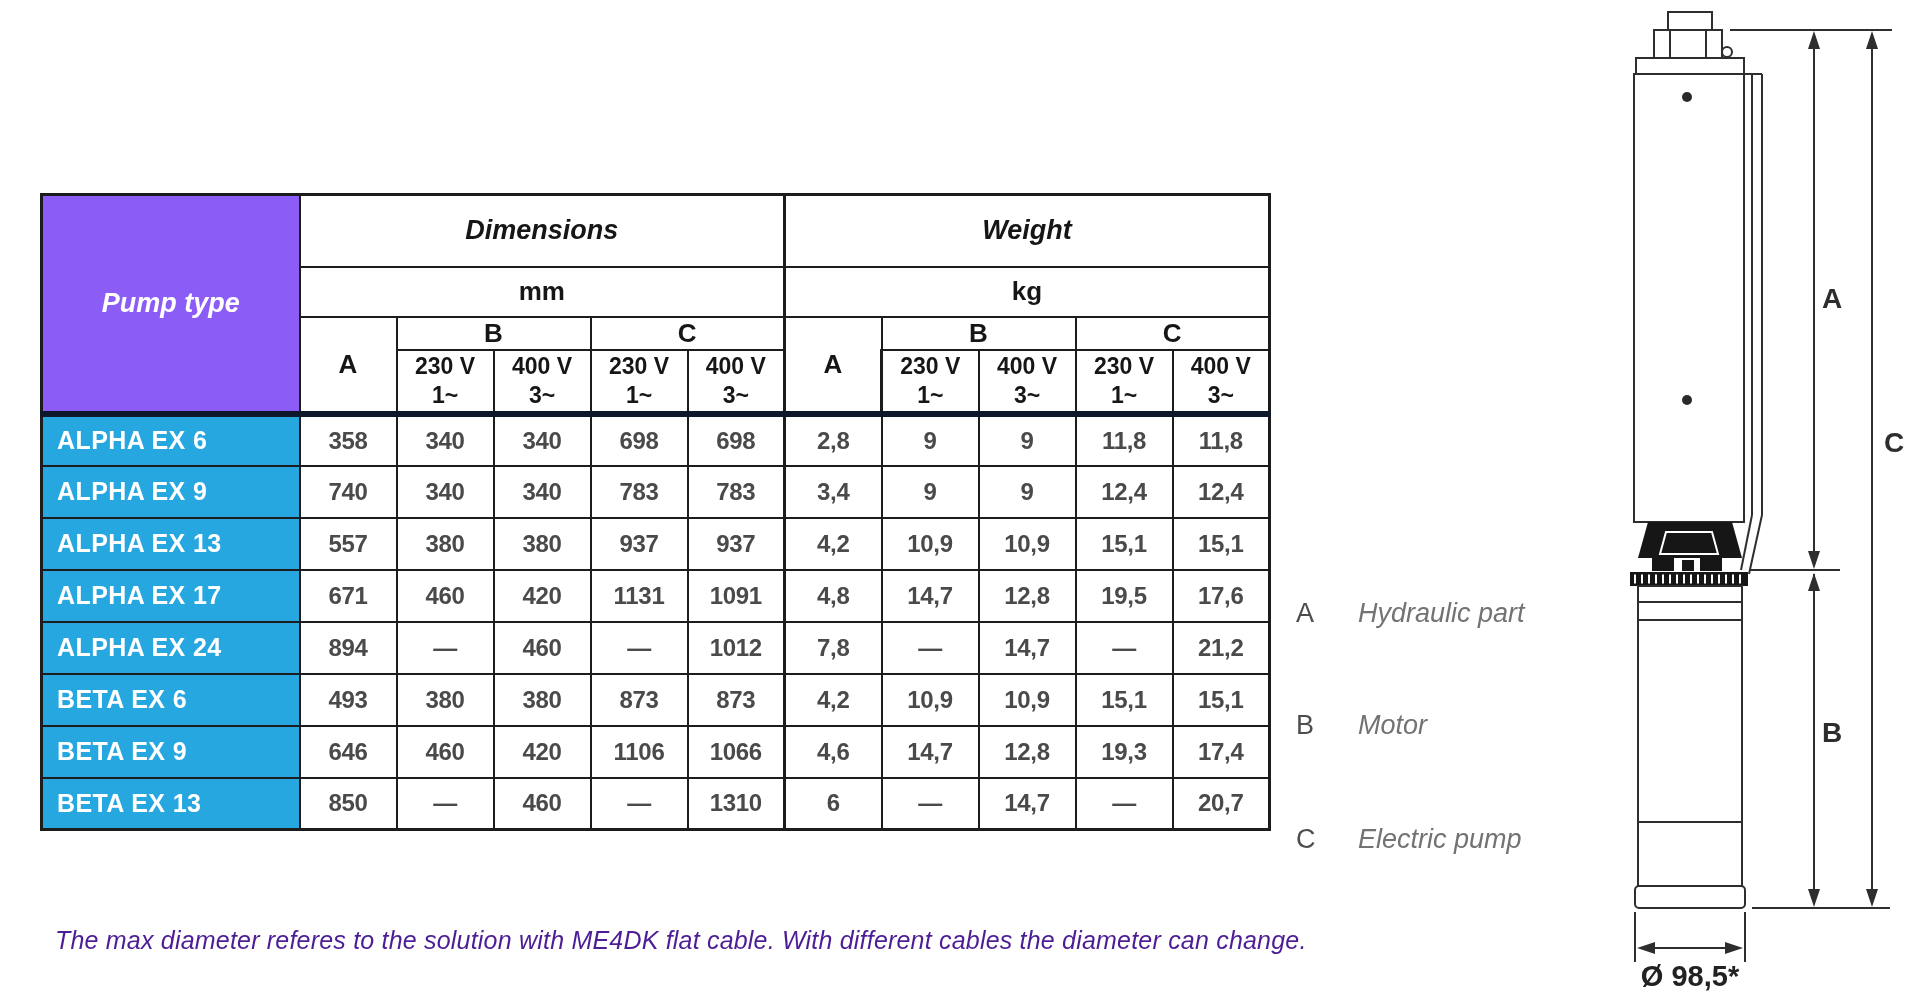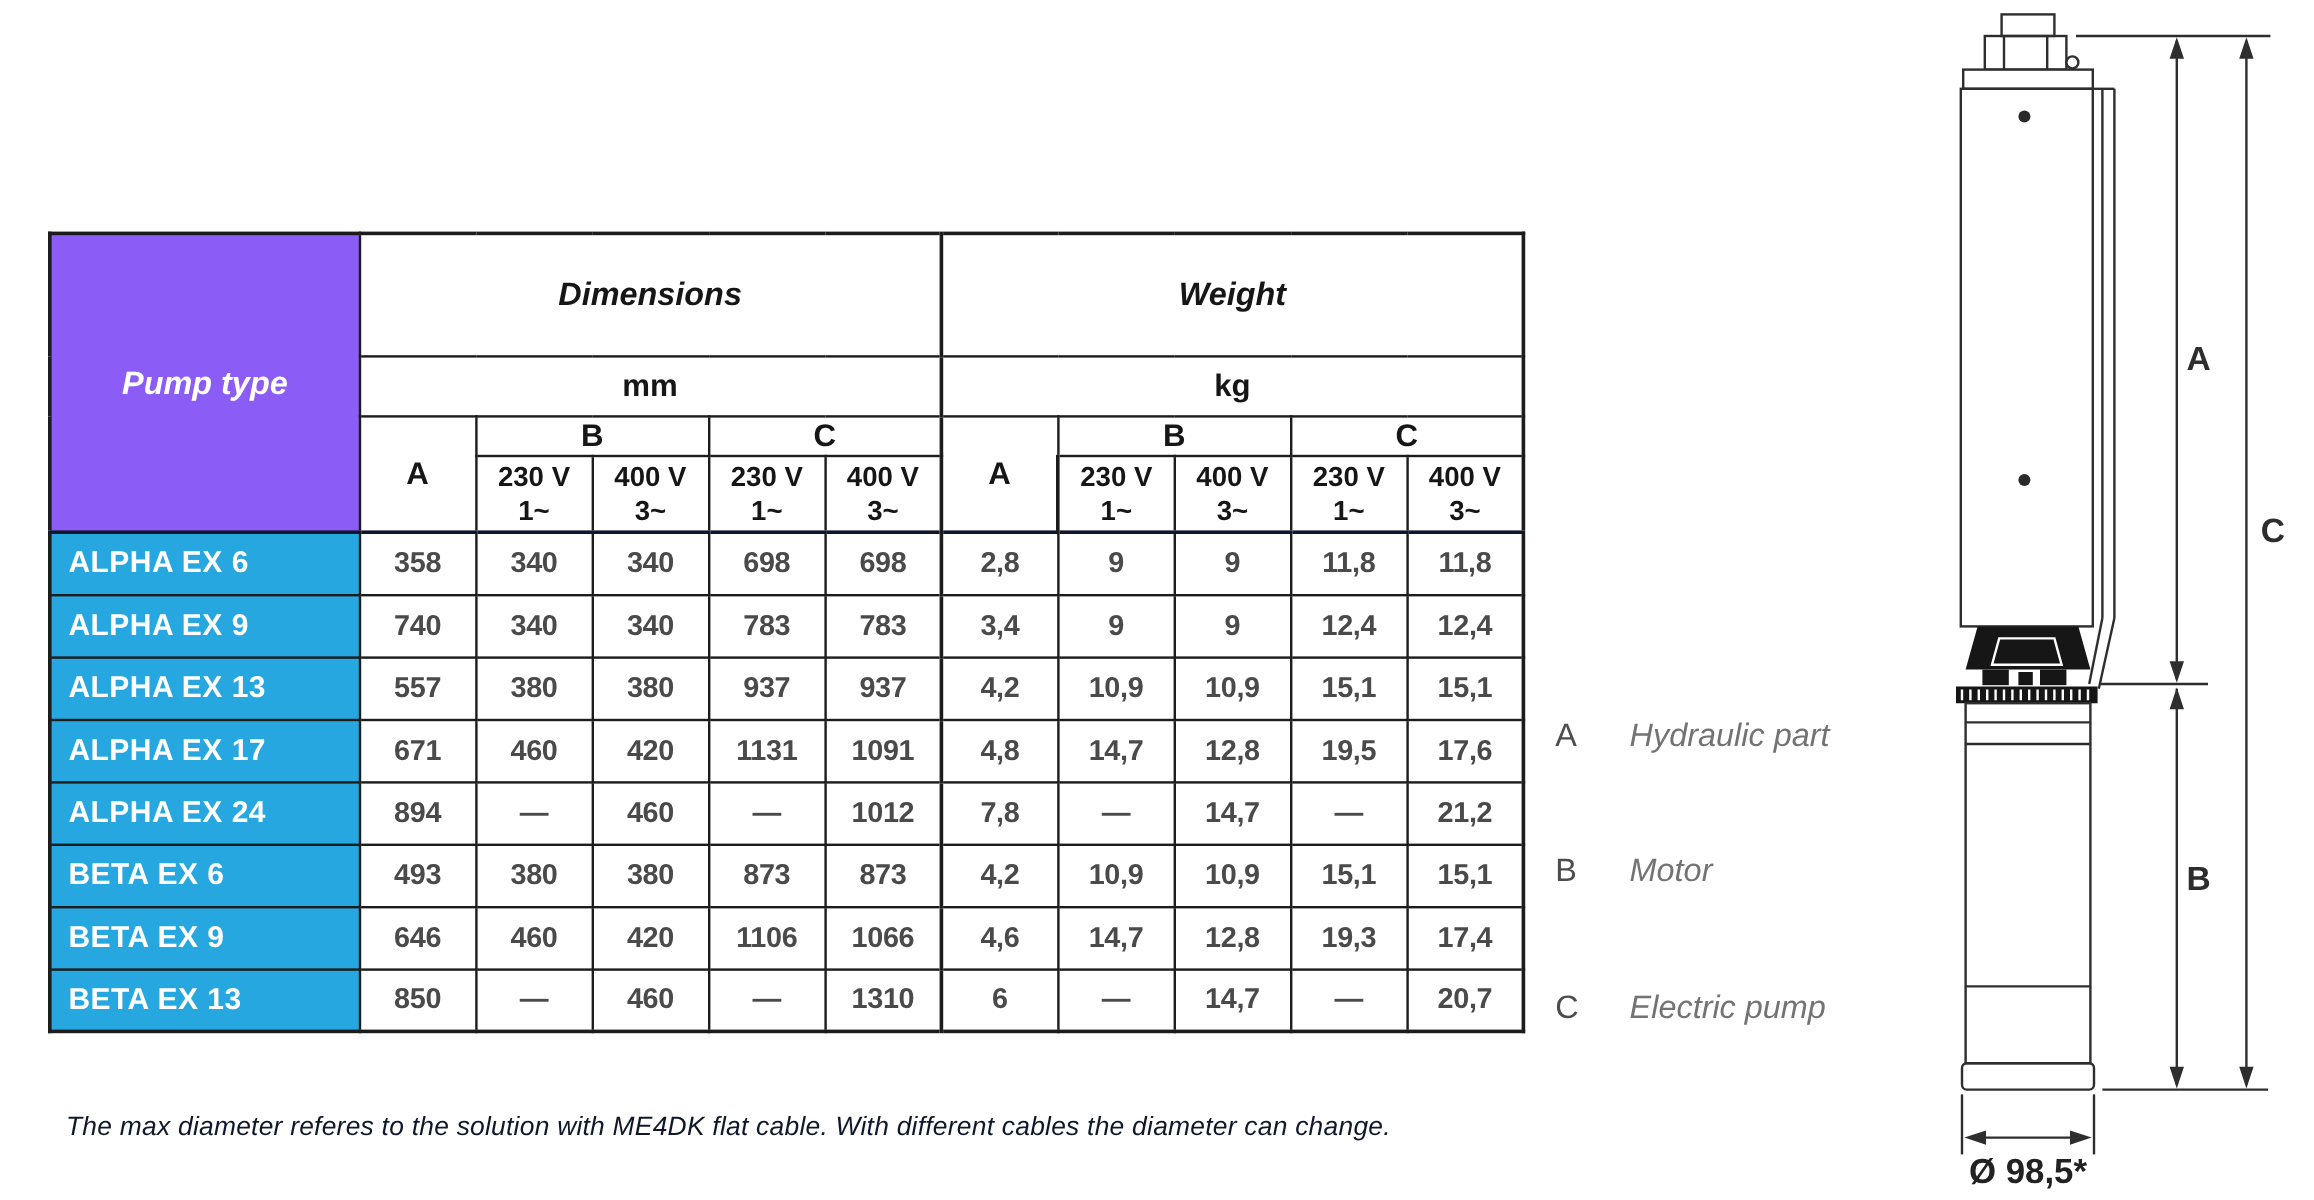--- a/index.html
+++ b/index.html
@@ -15,43 +15,43 @@
     border-collapse:collapse; table-layout:fixed;
     border:3px solid #1c1c1c;
   }
   table.spec th, table.spec td { border:2px solid #1c1c1c; padding:0; }
 
   thead th { background:#fff; color:#161616; text-align:center; vertical-align:middle; }
   th.corner {
     background:#8b5cf6; color:#ffffff; font-style:italic; font-weight:bold;
     font-size:27px; text-align:center;
   }
-  .r-title th { height:102px; font-style:italic; font-weight:bold; font-size:27px; }
+  .r-title th { height:72px; font-style:italic; font-weight:bold; font-size:27px; }
   .r-unit  th { height:50px;  font-weight:bold; font-size:26px;margin-left:12px; }
   .r-bc    th { height:32px;  font-weight:bold; font-size:26px; }
   .r-volt  th { height:64px;  font-weight:bold; font-size:23px; line-height:1.25;margin-top:16px; }
   .r-volt  th, th.h-a { border-bottom:3px solid #1c1c1c; }
   th.corner { border-bottom:3px solid #1c1c1c; }
   .sec-div { border-left:3px solid #1c1c1c !important; }
 
   tbody td, tbody th { height:52px; border-top:5px solid #d9edf6; }
-  tbody tr:first-child td, tbody tr:first-child th { border-top:3px solid #0f172a; }
+  tbody tr:first-child td, tbody tr:first-child th { border-top:6px solid #0f172a; }
   tbody td {
     text-align:center; font-size:24px; font-weight:bold; color:#4a4a4a;
     background:#fff; letter-spacing:-0.3px;
   }
   tbody th.rowlabel {
     background:#27a7e0; color:#ffffff; font-weight:bold; font-size:25px;
     text-align:left; padding-left:14px; letter-spacing:0.4px;
   }
 
   
   .footnote {
-    position:absolute; left:55px; top:926px; font-size:22px; font-style:italic;
-    color:#0f172a; letter-spacing:0.2px;
+    position:absolute; left:55px; top:926px; font-size:25px; font-style:italic;
+    color:#4c1d95; letter-spacing:0.2px;
   }
 
   
   .legend-item { position:absolute; left:1296px; display:flex; align-items:baseline; }
   .legend-item .key { width:62px; font-size:27px; color:#4d4d4d; }
   .legend-item .lbl { font-size:27px; font-style:italic; color:#737373; }
   #legend-a { top:598px; }
   #legend-b { top:710px; }
   #legend-c { top:824px; }
 

